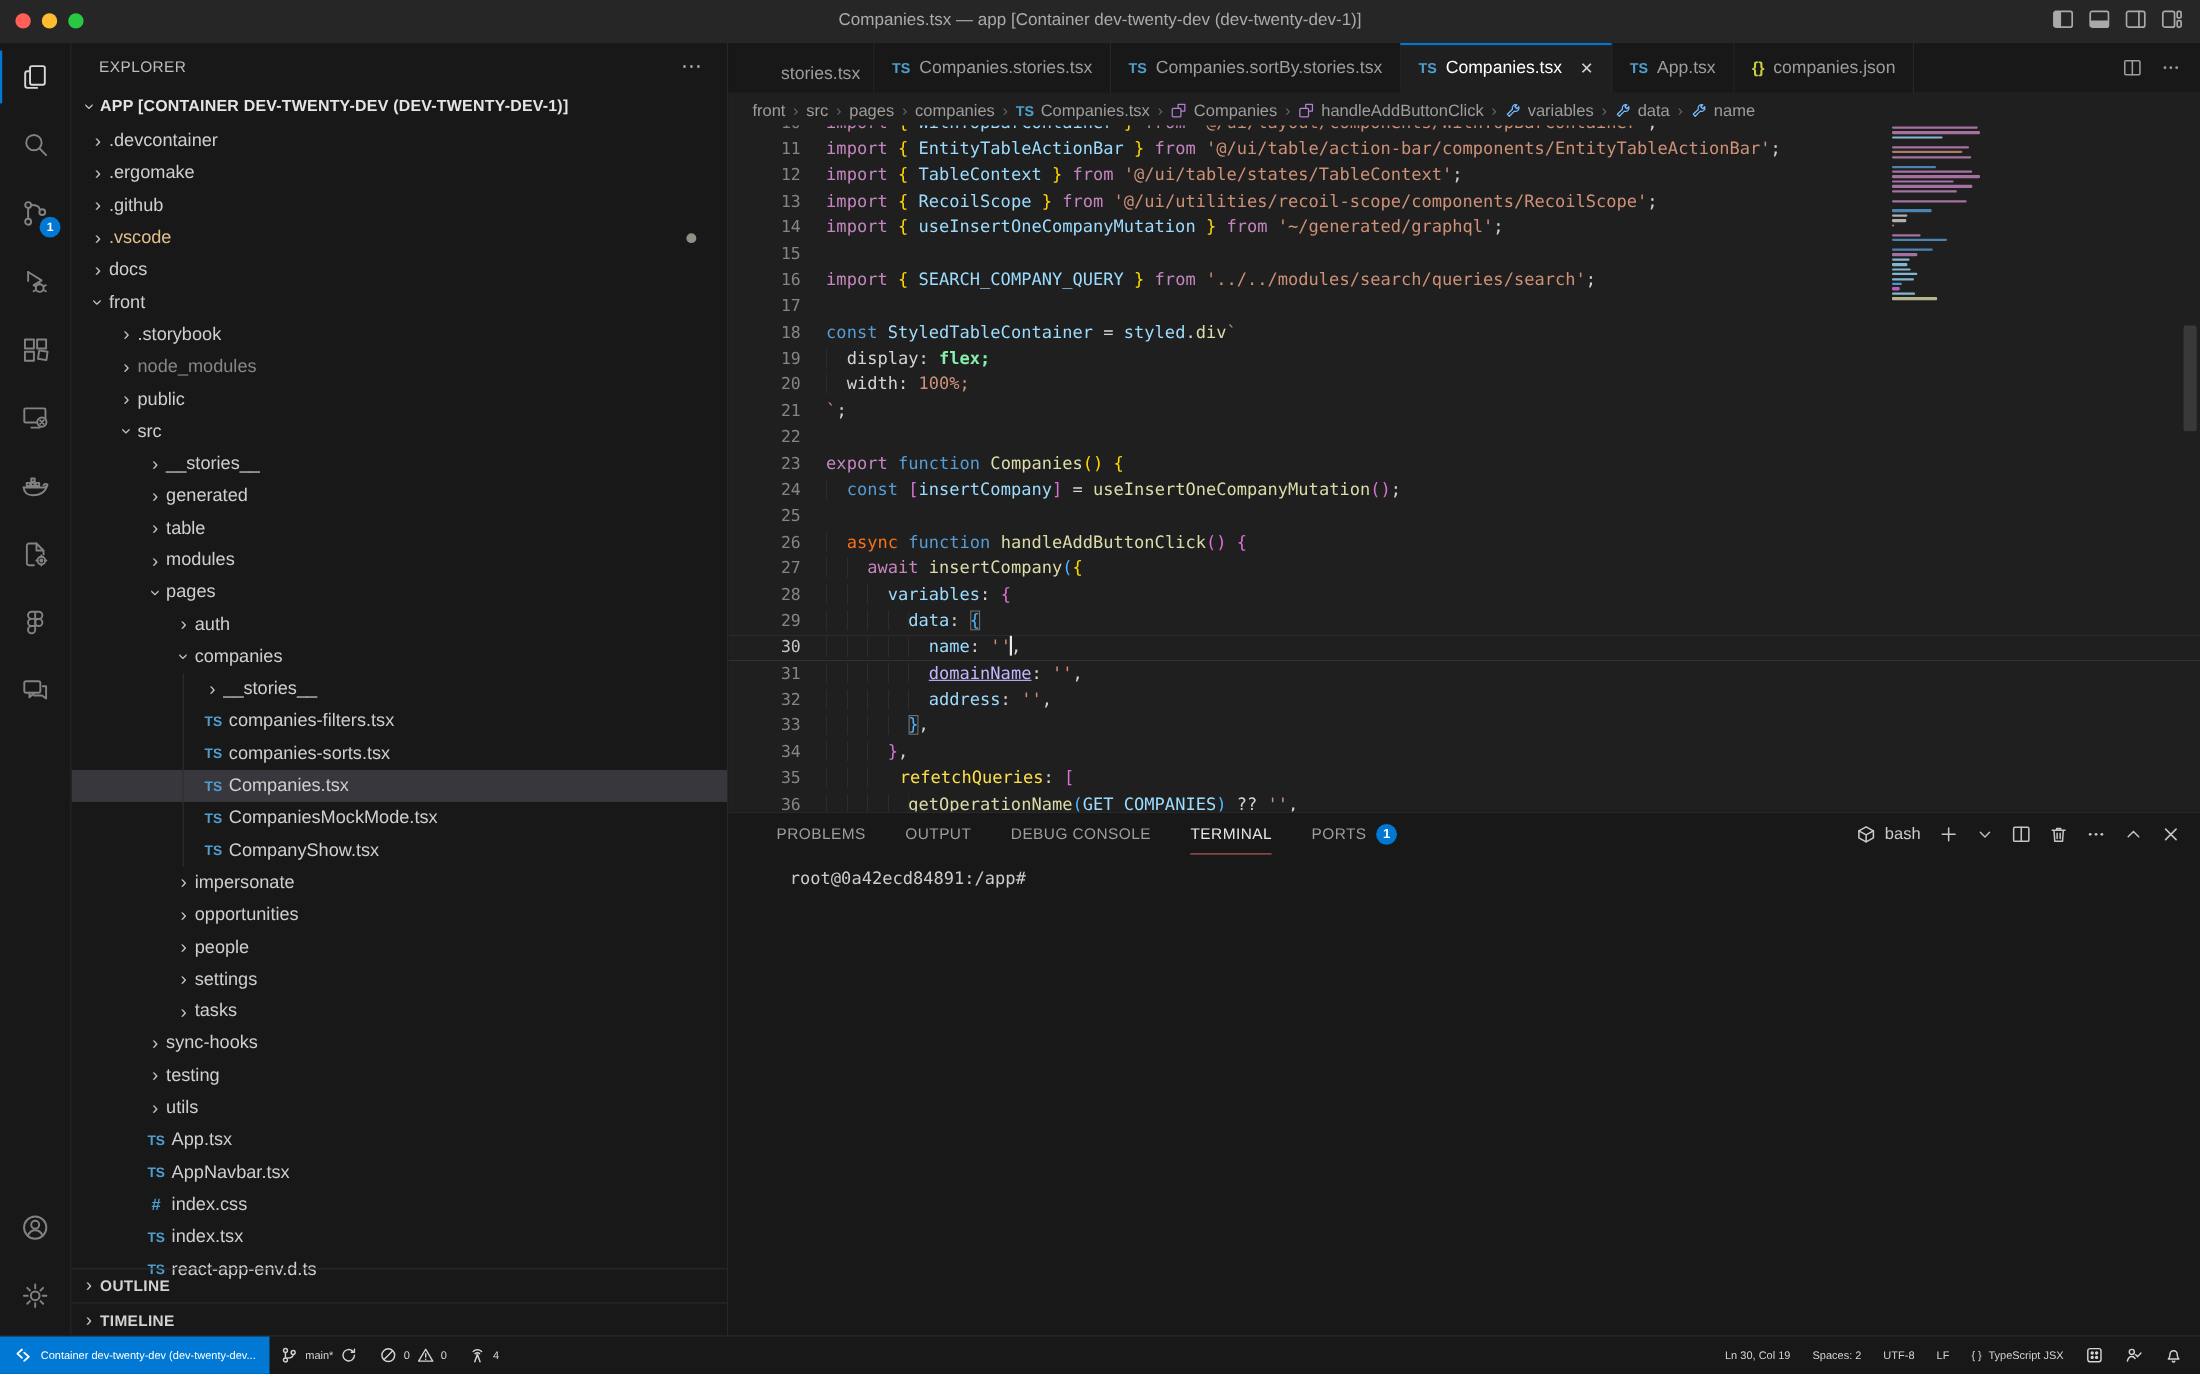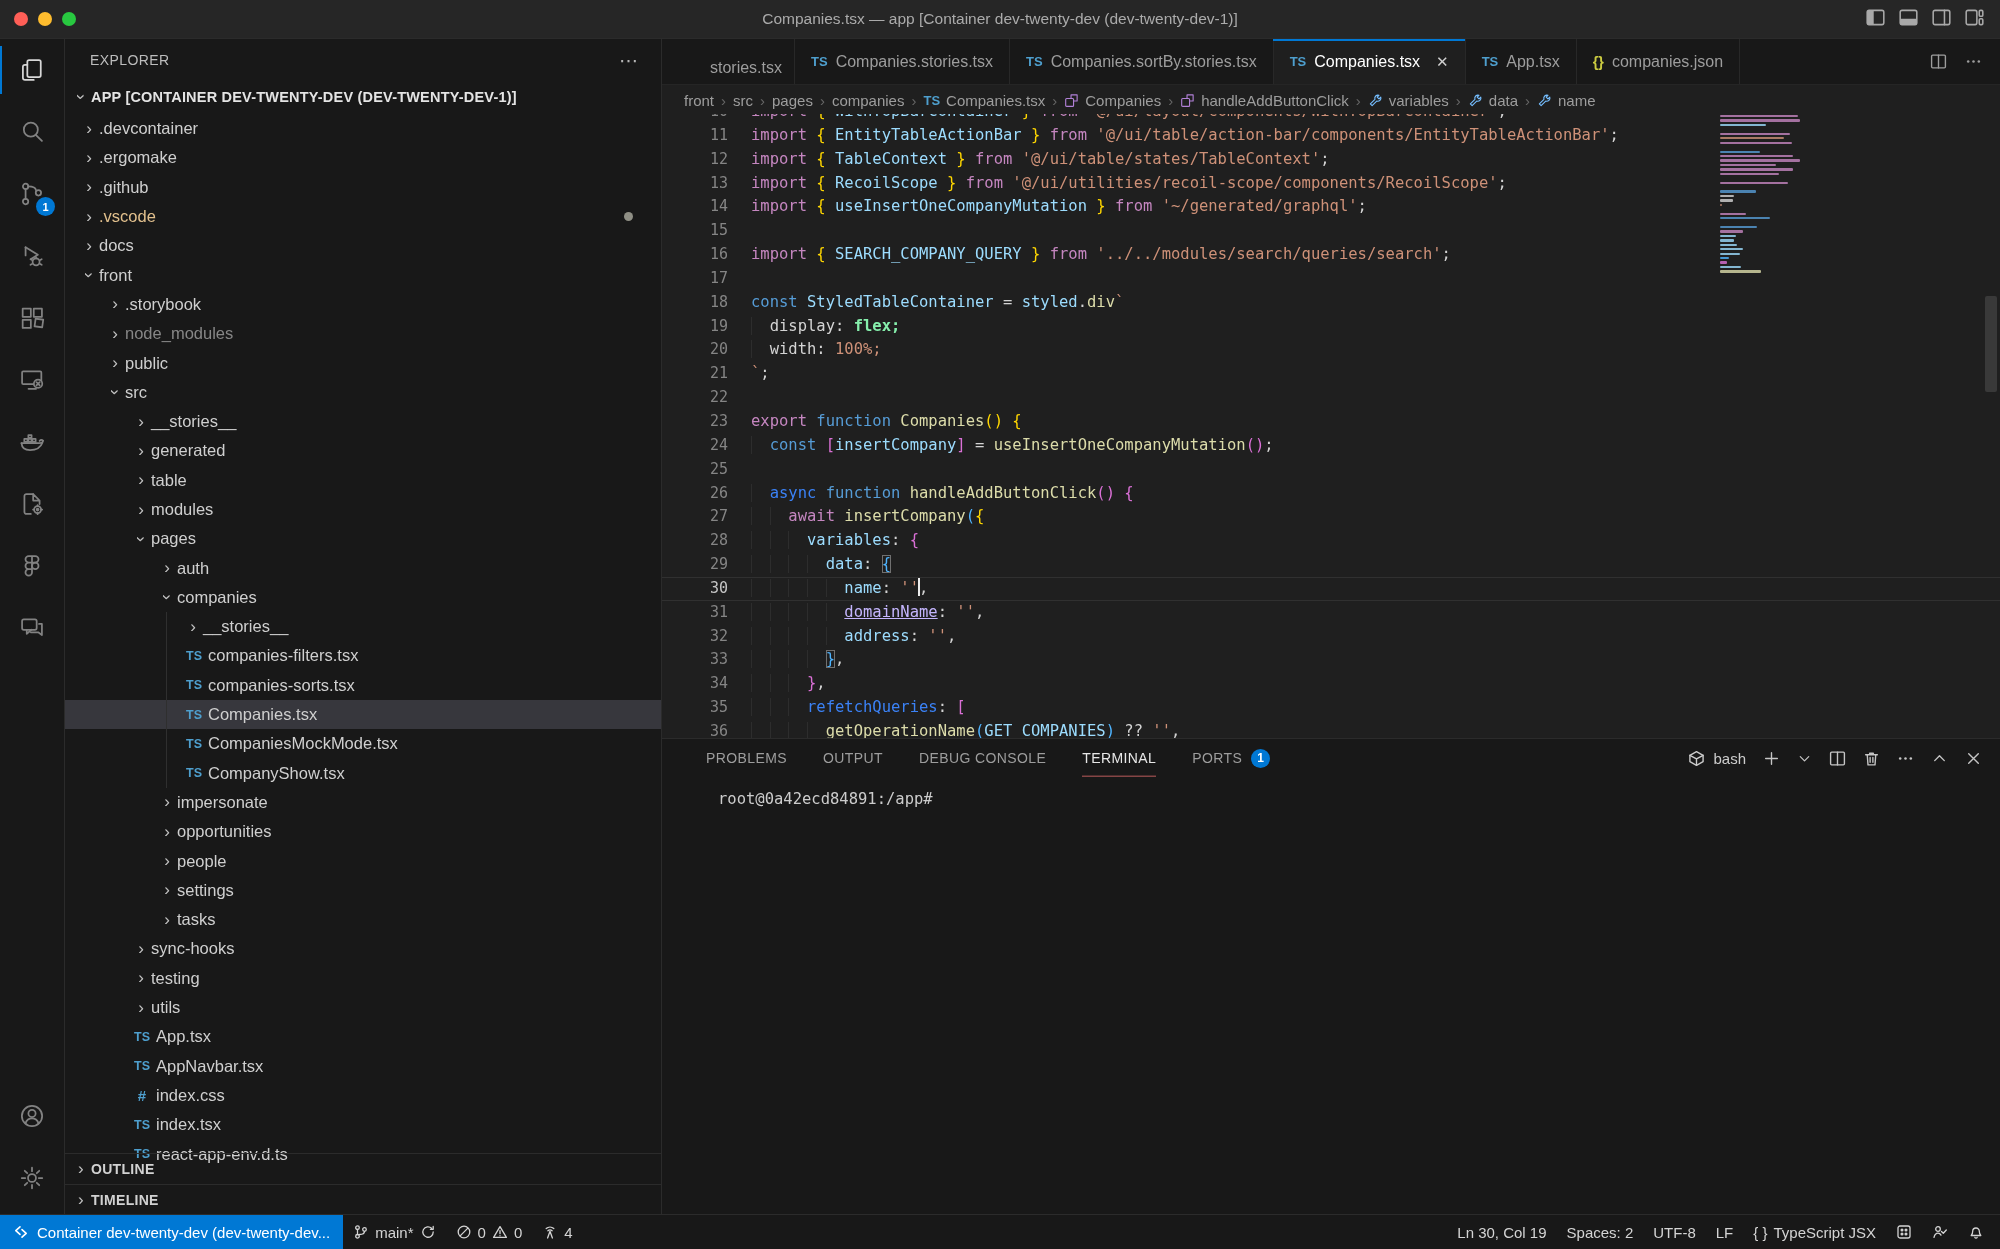--- a/index.html
+++ b/index.html
@@ -91,21 +91,21 @@
   .ptab{font-size:14px;letter-spacing:.4px;color:#9d9d9d;height:38px;display:flex;align-items:center;gap:9px;}
   .ptab.active{color:#e7e7e7;box-shadow:inset 0 -1.5px 0 rgba(170,84,84,.75);}
   .pbadge{width:19px;height:19px;background:#0078d4;color:#fff;border-radius:50%;font-size:12px;
     display:flex;align-items:center;justify-content:center;font-weight:bold;}
   .panel-actions{position:absolute;right:18px;top:0;height:38px;display:flex;align-items:center;gap:17px;color:#c5c5c5;}
   .bash-chip{display:flex;gap:8px;align-items:center;font-size:15px;color:#cccccc;}
   .term{font-family:"DejaVu Sans Mono",monospace;font-size:15.5px;color:#cccccc;padding:13px 0 0 56px;}
 
   
   .statusbar{position:absolute;left:0;right:0;bottom:0;height:34px;background:#181818;border-top:1px solid #2b2b2b;
-    display:flex;align-items:stretch;font-size:15px;color:#d4d4d4;}
+    display:flex;align-items:stretch;font-size:10px;color:#d4d4d4;}
   .st-remote{background:#0078d4;color:#fff;display:flex;align-items:center;padding:0 13px;gap:8px;}
   .st-item{display:flex;align-items:center;gap:6px;padding:0 10px;}
   .st-right{margin-left:auto;display:flex;align-items:stretch;padding-right:6px;}
 </style>
 </head>
 <body>
 
 <div class="window">
 
   <div class="titlebar">
@@ -606,21 +606,21 @@
             <div class="crow">
               <span class="ln">24</span>
               <span class="ct"><span class="tok-ind">  </span><span style="color: rgb(86, 156, 214);">const </span><span style="color: rgb(218, 112, 214);">[</span><span style="color: rgb(156, 220, 254);">insertCompany</span><span style="color: rgb(218, 112, 214);">]</span><span style="color: rgb(212, 212, 212);"> = </span><span style="color: rgb(220, 220, 170);">useInsertOneCompanyMutation</span><span style="color: rgb(218, 112, 214);">()</span><span style="color: rgb(212, 212, 212);">;</span></span>
             </div>
             <div class="crow">
               <span class="ln">25</span>
               <span class="ct"></span>
             </div>
             <div class="crow">
               <span class="ln">26</span>
-              <span class="ct"><span class="tok-ind">  </span><span style="color: #3b82f6;">async </span><span style="color: rgb(86, 156, 214);">function </span><span style="color: rgb(220, 220, 170);">handleAddButtonClick</span><span style="color: rgb(218, 112, 214);">()</span><span style="color: rgb(212, 212, 212);"> </span><span style="color: rgb(218, 112, 214);">{</span></span>
+              <span class="ct"><span class="tok-ind">  </span><span style="color: #f97316;">async </span><span style="color: rgb(86, 156, 214);">function </span><span style="color: rgb(220, 220, 170);">handleAddButtonClick</span><span style="color: rgb(218, 112, 214);">()</span><span style="color: rgb(212, 212, 212);"> </span><span style="color: rgb(218, 112, 214);">{</span></span>
             </div>
             <div class="crow">
               <span class="ln">27</span>
               <span class="ct"><span class="tok-ind">    </span><span style="color: rgb(197, 134, 192);">await </span><span style="color: rgb(220, 220, 170);">insertCompany</span><span style="color: rgb(79, 180, 255);">(</span><span style="color: rgb(255, 215, 0);">{</span></span>
             </div>
             <div class="crow">
               <span class="ln">28</span>
               <span class="ct"><span class="tok-ind">      </span><span style="color: rgb(156, 220, 254);">variables</span><span style="color: rgb(212, 212, 212);">: </span><span style="color: rgb(218, 112, 214);">{</span></span>
             </div>
             <div class="crow">
@@ -642,21 +642,21 @@
             <div class="crow">
               <span class="ln">33</span>
               <span class="ct"><span class="tok-ind">        </span><span class="bxm" style="color: rgb(79, 180, 255);">}</span><span style="color: rgb(212, 212, 212);">,</span></span>
             </div>
             <div class="crow">
               <span class="ln">34</span>
               <span class="ct"><span class="tok-ind">      </span><span style="color: rgb(218, 112, 214);">}</span><span style="color: rgb(212, 212, 212);">,</span></span>
             </div>
             <div class="crow">
               <span class="ln">35</span>
-              <span class="ct"><span class="tok-ind">      </span><span style="color: #3b82f6;">refetchQueries</span><span style="color: rgb(212, 212, 212);">: </span><span style="color: rgb(218, 112, 214);">[</span></span>
+              <span class="ct"><span class="tok-ind">      </span><span style="color: #fde047; margin-left: 11px;">refetchQueries</span><span style="color: rgb(212, 212, 212);">: </span><span style="color: rgb(218, 112, 214);">[</span></span>
             </div>
             <div class="crow">
               <span class="ln">36</span>
               <span class="ct"><span class="tok-ind">        </span><span style="color: rgb(220, 220, 170);">getOperationName</span><span style="color: rgb(79, 180, 255);">(</span><span style="color: rgb(156, 220, 254);">GET_COMPANIES</span><span style="color: rgb(79, 180, 255);">)</span><span style="color: rgb(212, 212, 212);"> ?? </span><span style="color: rgb(206, 145, 120);">''</span><span style="color: rgb(212, 212, 212);">,</span></span>
             </div>
           </div>
         <div class="minimap" id="minimap">
             <div class="mrow" style="width: 78px; background: rgb(197, 134, 192);"></div>
             <div class="mrow" style="width: 80px; background: rgb(197, 134, 192);"></div>
             <div class="mrow" style="width: 46px; background: rgb(156, 220, 254);"></div>

